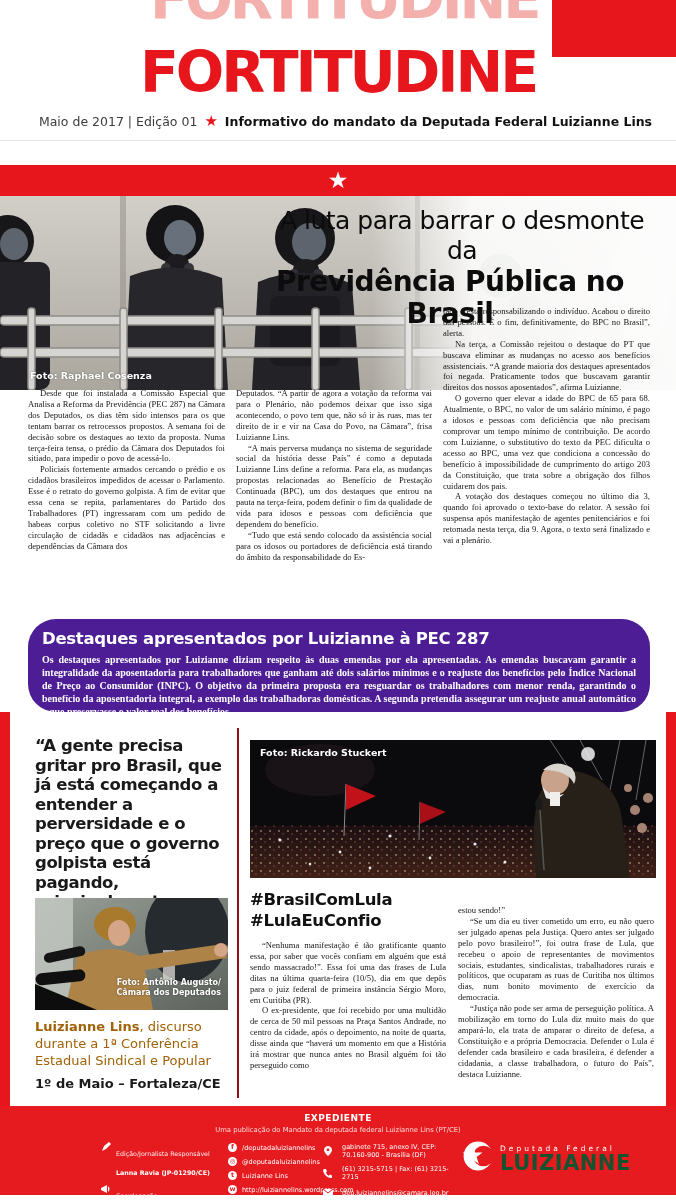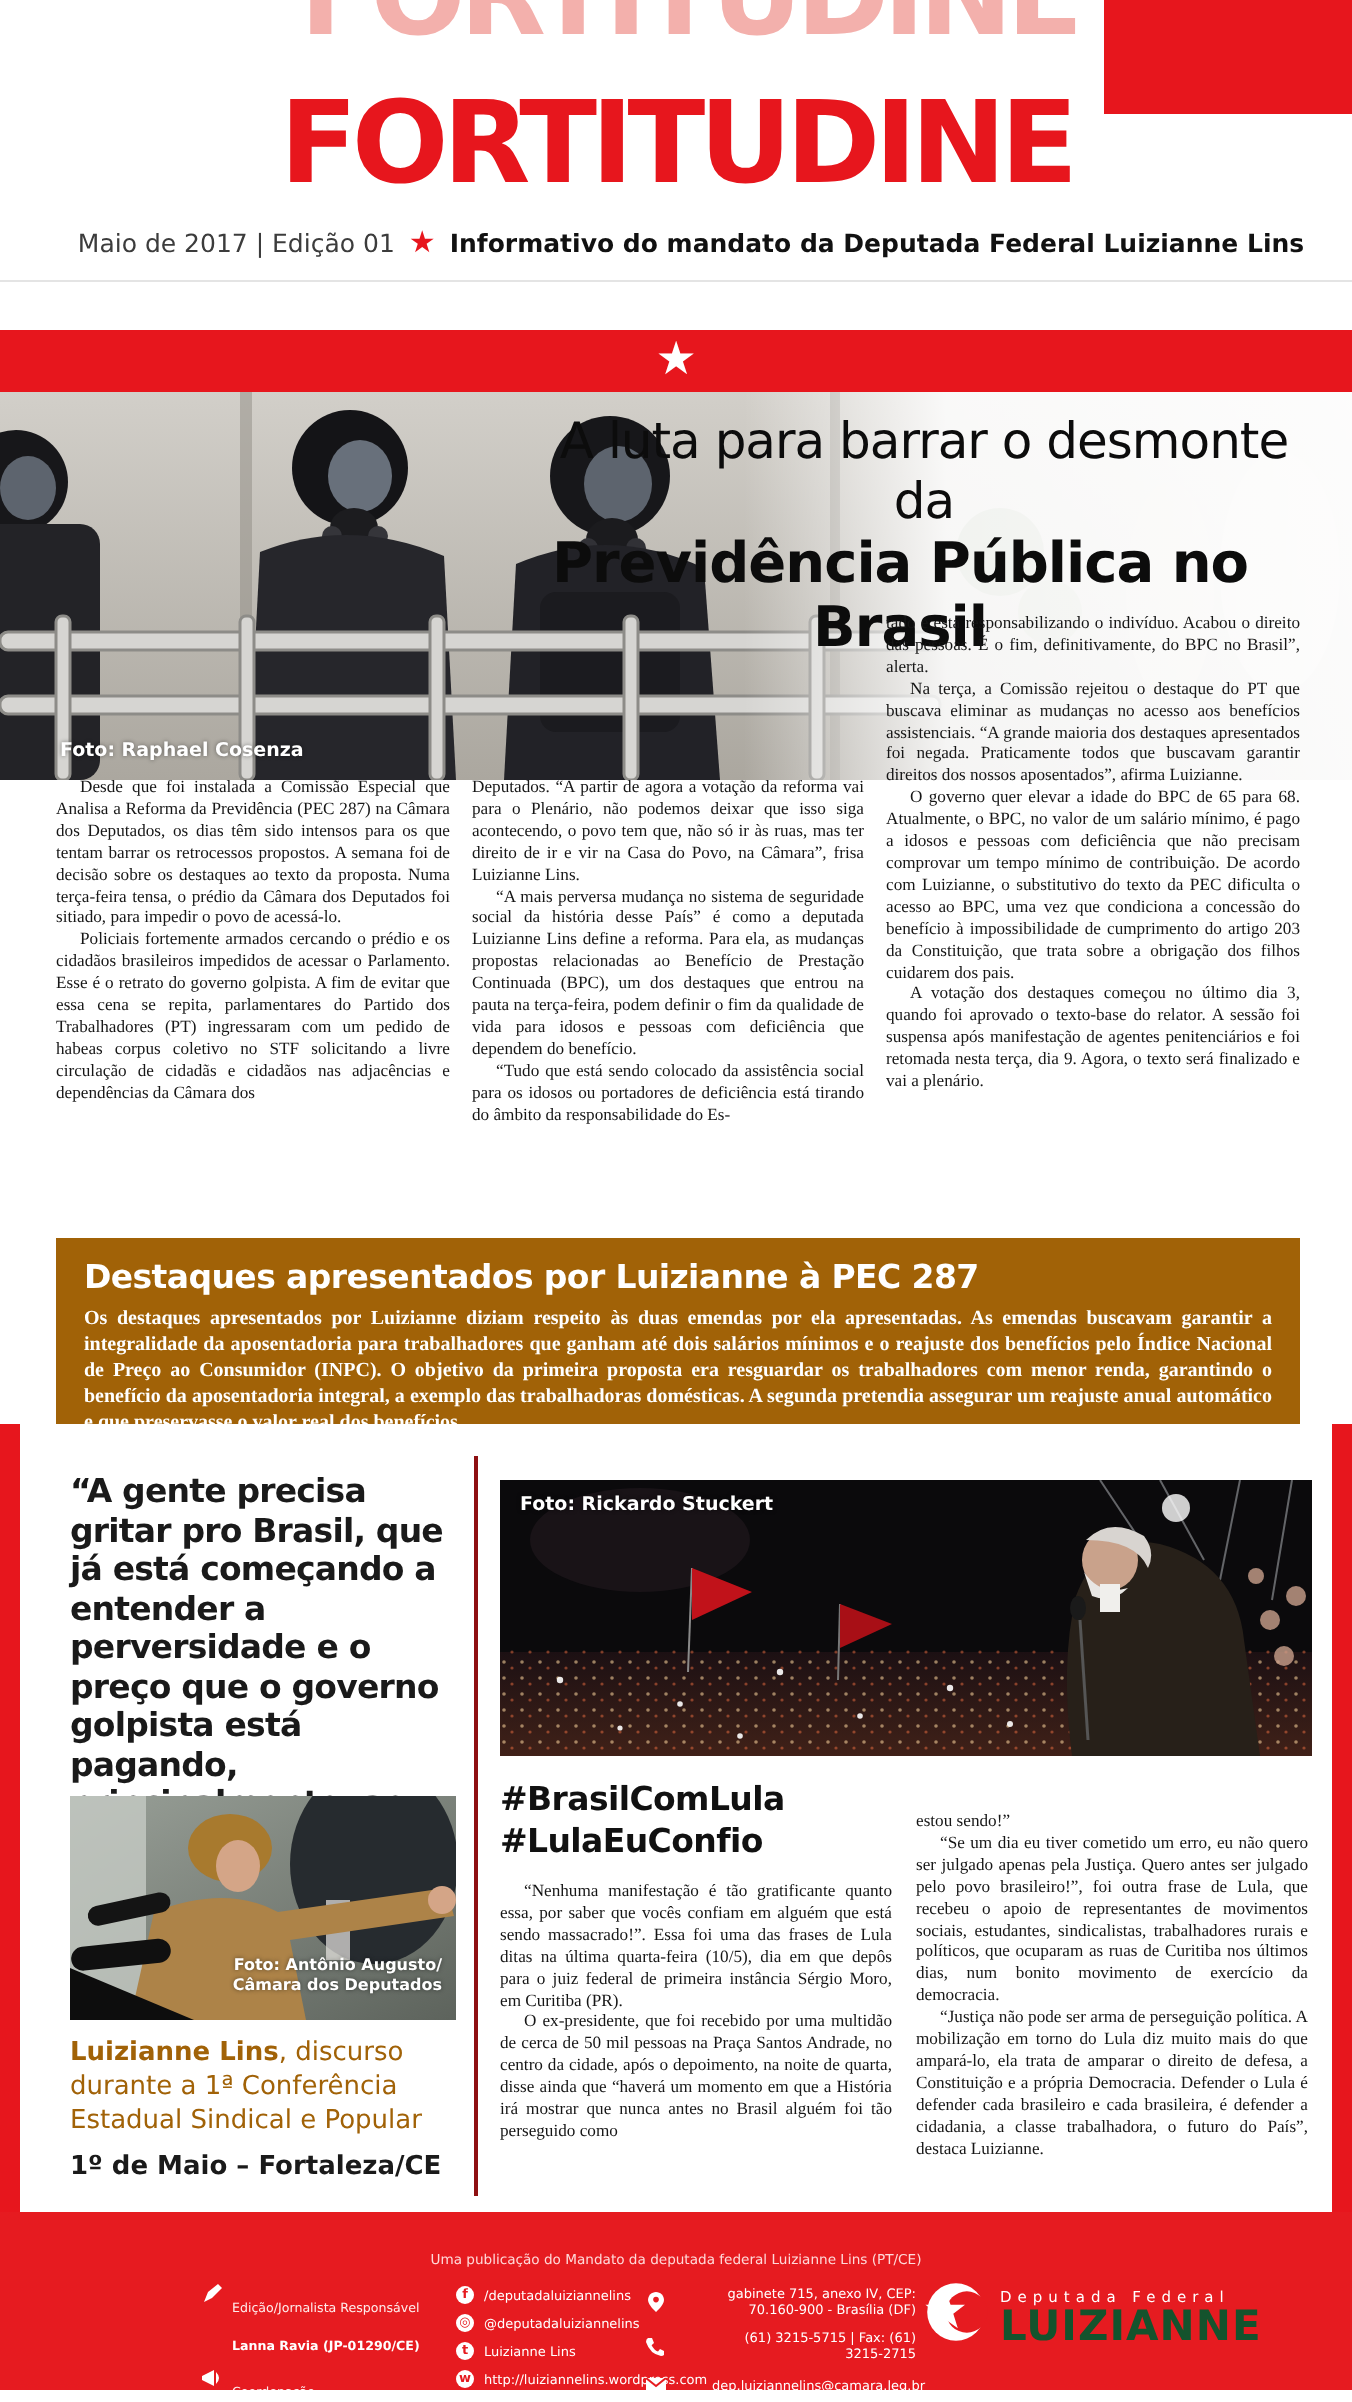--- a/index.html
+++ b/index.html
@@ -31,22 +31,22 @@
   .headline .h2{font-size:28px;font-weight:800;letter-spacing:-.5px;line-height:1.15;}
   
   .col{font-family:"Liberation Serif",serif;font-size:8.6px;line-height:10.9px;
        text-align:justify;color:#161616;overflow:hidden;}
   .col p{margin:0;text-indent:12px;}
   .col p.noindent{text-indent:0;}
   .col1{left:28px;top:388px;width:197px;height:224px;}
   .col2{left:236px;top:388px;width:196px;height:224px;}
   .col3{left:443px;top:306px;width:207px;height:306px;}
   
-  .destaques{left:28px;top:619px;width:594px;height:73px;background:#a16207;color:#fff;
-             padding:10px 14px;}
+  .destaques{left:28px;top:619px;width:594px;height:73px;background:#4c1d95;color:#fff;
+             padding:10px 14px;border-radius:28px;}
   .destaques .dt{font-size:16.5px;font-weight:800;letter-spacing:-.3px;margin-bottom:5px;}
   .destaques .db{font-family:Liberation Serif, serif;font-weight:700;font-size:10px;
                  line-height:13px;text-align:justify;}
   .destaques .db{text-indent:0;}
   
   .strip{width:10px;top:712px;height:394px;background:#e7161d;}
   .strip.l{left:0;} .strip.r{left:666px;}
   .vdivider{left:237px;top:728px;width:2px;height:370px;background:#8e1012;}
   .quote{left:35px;top:736px;width:200px;font-size:16.5px;font-weight:800;line-height:19.5px;
          letter-spacing:-.4px;color:#1a1a1a;}
@@ -73,21 +73,21 @@
   .f-icon{width:11px;height:11px;flex:0 0 11px;display:flex;align-items:center;justify-content:center;}
   .f-role{font-size:6.3px;line-height:7.5px;color:#ffecec;}
   .f-name{font-size:6.3px;line-height:7.5px;font-weight:800;color:#fff;}
   .f-social{left:228px;top:1143px;width:86px;}
   .f-srow{display:flex;align-items:center;gap:5px;margin-bottom:5px;}
   .f-circle{width:9px;height:9px;border-radius:50%;background:#fff;color:#e61b20;
             font-size:6.5px;font-weight:800;display:flex;align-items:center;justify-content:center;
             flex:0 0 9px;line-height:9px;}
   .f-slabel{font-size:6.5px;color:#fff;}
   .f-contact{left:322px;top:1143px;width:136px;}
-  .f-crow{display:flex;align-items:center;gap:23px;margin-bottom:6px;text-align:right;}
+  .f-crow{display:flex;align-items:center;gap:9px;margin-bottom:6px;}
   .f-clabel{font-size:6.5px;color:#fff;}
   .f-logo{left:460px;top:1138px;width:180px;display:flex;align-items:center;gap:4px;}
   .f-logo-text{display:flex;flex-direction:column;}
   .f-logo-l1{font-size:7.5px;letter-spacing:3px;color:#fff;}
   .f-logo-l2{font-size:21px;font-weight:900;letter-spacing:.5px;color:#14532d;line-height:20px;}
   .footer-bottom{left:0;top:1195px;width:676px;height:6px;background:#fff;}
 </style>
 </head>
 <body>
 
@@ -286,20 +286,21 @@
     <p>“Nenhuma manifestação é tão gratificante quanto essa, por saber que vocês confiam em alguém que está sendo massacrado!”. Essa foi uma das frases de Lula ditas na última quarta-feira (10/5), dia em que depôs para o juiz federal de primeira instância Sérgio Moro, em Curitiba (PR).</p>
     <p>O ex-presidente, que foi recebido por uma multidão de cerca de 50 mil pessoas na Praça Santos Andrade, no centro da cidade, após o depoimento, na noite de quarta, disse ainda que “haverá um momento em que a História irá mostrar que nunca antes no Brasil alguém foi tão perseguido como</p>
   </div>
   <div class="abs col colB">
     <p class="noindent">estou sendo!”</p>
     <p>“Se um dia eu tiver cometido um erro, eu não quero ser julgado apenas pela Justiça. Quero antes ser julgado pelo povo brasileiro!”, foi outra frase de Lula, que recebeu o apoio de representantes de movimentos sociais, estudantes, sindicalistas, trabalhadores rurais e políticos, que ocuparam as ruas de Curitiba nos últimos dias, num bonito movimento de exercício da democracia.</p>
     <p>“Justiça não pode ser arma de perseguição política. A mobilização em torno do Lula diz muito mais do que ampará-lo, ela trata de amparar o direito de defesa, a Constituição e a própria Democracia. Defender o Lula é defender cada brasileiro e cada brasileira, é defender a cidadania, a classe trabalhadora, o futuro do País”, destaca Luizianne.</p>
   </div>
 
   <div class="abs footer"></div>
+  <div class="abs f-title">EXPEDIENTE</div>
   <div class="abs f-sub">Uma publicação do Mandato da deputada federal Luizianne Lins (PT/CE)</div>
 
   <div class="abs f-credits">
     <div class="f-row">
       <span class="f-icon">
         <svg width="10" height="10" viewBox="0 0 10 10">
             <path d="M1 9 L3 4 L8 0 L10 2 L5 7 Z" fill="#fff"></path>
           </svg>
       </span>
       <span><span class="f-role">Edição/Jornalista Responsável</span><br>

